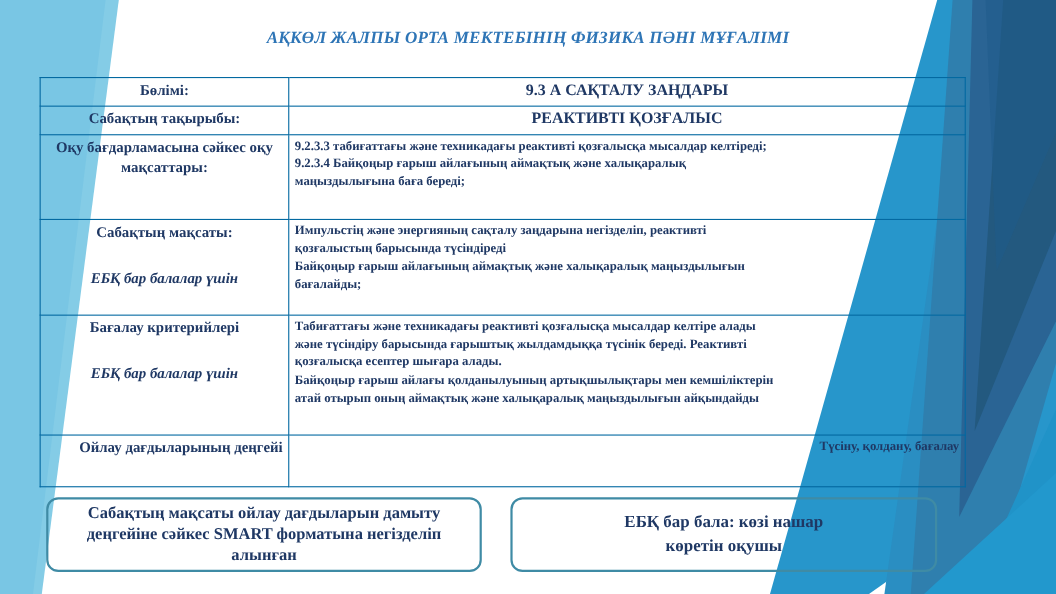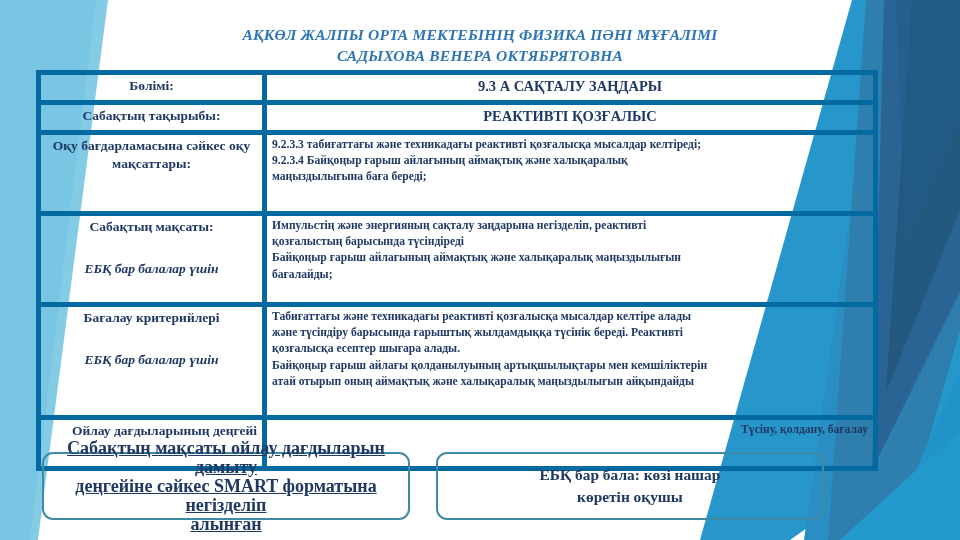--- a/index.html
+++ b/index.html
@@ -26,21 +26,21 @@
     white-space:nowrap;
   }
 
   
   .lesson-table{
     position:absolute;left:36px;top:70px;width:842px;
     border-collapse:collapse;z-index:4;
     table-layout:fixed;
   }
   .lesson-table td{
-    border:5px solid #0369a1;
+    border:1px solid #0369a1;
     vertical-align:top;
     color:#1f3864;
     padding:2px 5px;
   }
   .col-label{width:226px;}
   .cell-label{
     text-align:center;font-weight:bold;font-size:13.5px;line-height:18px;
     padding-top:3px;padding-bottom:3px;
   }
   .cell-label .sub-italic{
@@ -67,21 +67,21 @@
     z-index:6;display:flex;gap:26px;
   }
   .callout{
     border:2px solid #3f8ba5;border-radius:11px;
     background:transparent;
     display:flex;align-items:center;justify-content:center;
     text-align:center;
     color:#1f3864;font-weight:bold;
     font-family:"Liberation Serif","DejaVu Serif",serif;
   }
-  .callout-left{width:368px;height:68px;font-size:18px;line-height:19px;padding:0 14px;box-sizing:border-box;text-decoration:underline;}
+  .callout-left{width:396px;height:68px;font-size:15px;line-height:19px;padding:0 14px;box-sizing:border-box;}
   .callout-right{width:388px;height:68px;font-size:15.4px;line-height:22px;padding:0 14px;box-sizing:border-box;}
   .callout span{display:block;}
 </style>
 </head>
 <body>
 
 <div id="slide">
 
   <div class="bg-layer">
     <svg viewBox="0 0 960 540" xmlns="http://www.w3.org/2000/svg">
@@ -97,21 +97,20 @@
       <polygon points="884,0 960,0 960,292 872,470" fill="#2a6494"></polygon>
       <polygon points="912,0 960,0 960,210 886,392" fill="#23597f"></polygon>
       <polygon points="830,540 960,540 960,372 884,540" fill="#2093c8"></polygon>
       <polygon points="720,540 960,540 960,430 840,540" fill="#2298cd"></polygon>
       <polygon points="896,0 960,0 960,120 906,246" fill="#1f5b8a" opacity="0.55"></polygon>
     </svg>
   </div>
 
   <div class="title-block">
     <div class="title-line">АҚКӨЛ ЖАЛПЫ ОРТА МЕКТЕБІНІҢ ФИЗИКА ПӘНІ МҰҒАЛІМІ</div>
-    <div class="title-line">САДЫХОВА ВЕНЕРА ОКТЯБРЯТОВНА</div>
   </div>
 
   <table class="lesson-table">
     <colgroup>
         <col class="col-label">
         <col>
       </colgroup>
     <tbody>
 
       <tr class="row-h1">

